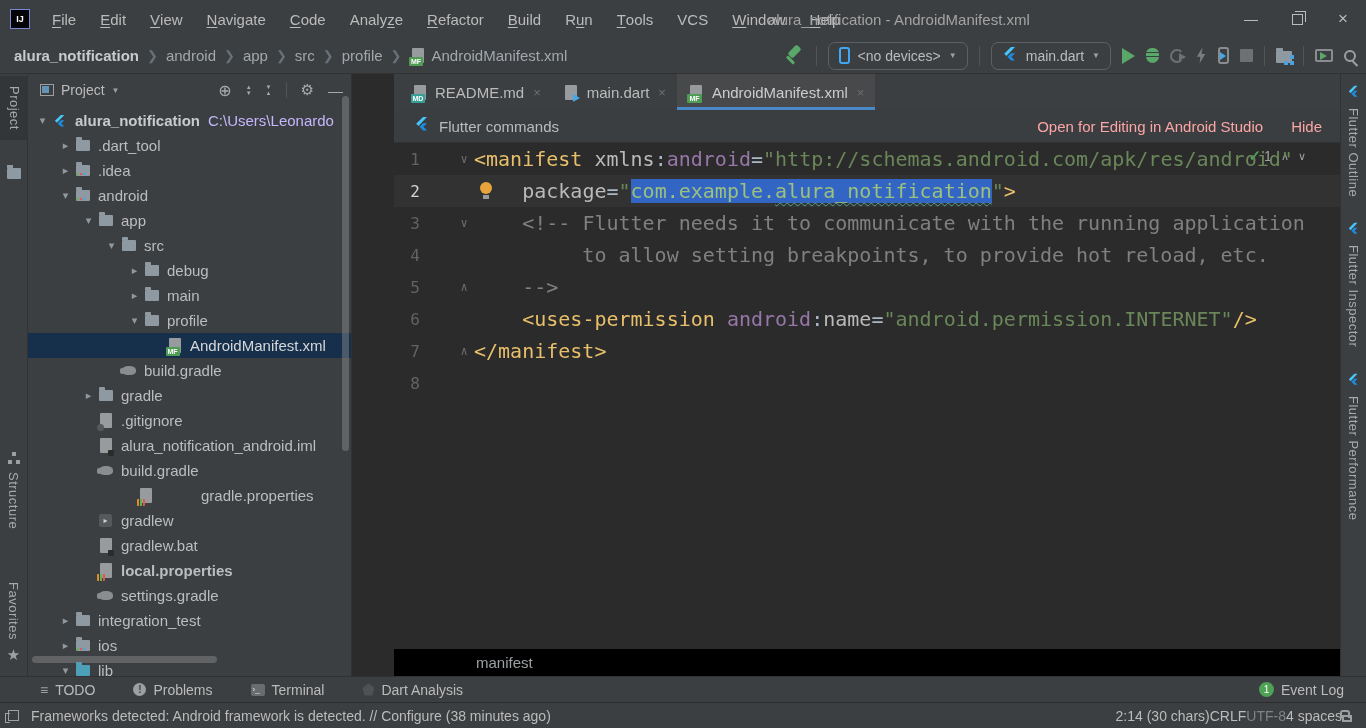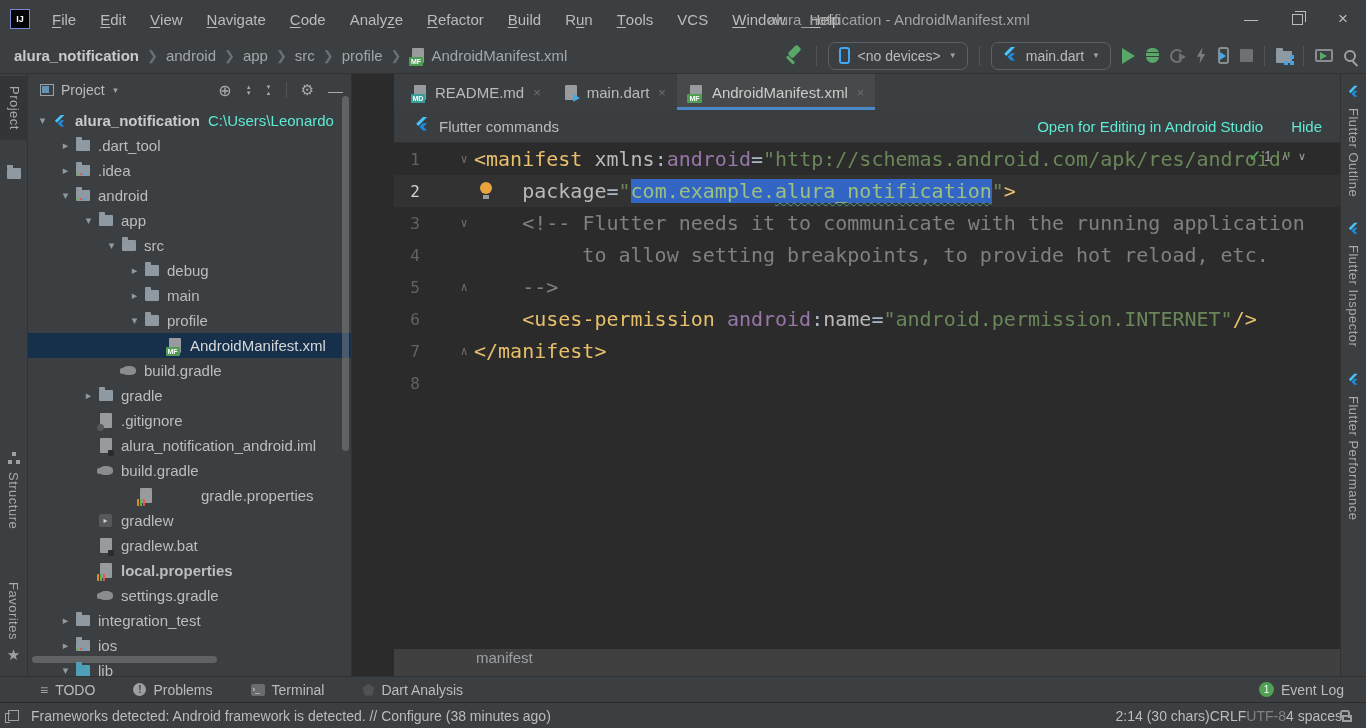--- a/index.html
+++ b/index.html
@@ -77,21 +77,21 @@
   .pp-header .caret-down { margin-left:7px; }
   .pp-tools { margin-left:auto; display:flex; align-items:center; gap:14px; color:#A7AAAC; }
   .pp-tool { font-size:15px; display:flex; align-items:center; }
   .mini-arrows { display:flex; flex-direction:column; font-size:6px; line-height:6px; color:#A7AAAC; }
   .tree { position:absolute; top:34px; left:0; right:0; bottom:0; font-size:15px; }
   .tree-row { height:25px; display:flex; align-items:center; white-space:nowrap; color:#BBBDBF; }
   .tree-row.selected { background:#16304C; color:#D5D7D9; }
   .chev { width:17px; flex:0 0 17px; text-align:center; color:#91989E; font-size:11px; }
   .tree-label { margin-left:7px; }
   .tree-label.bold { font-weight:bold; color:#C8CACC; }
-  .tree-suffix { margin-left:8px; color:#5eead4; overflow:hidden; }
+  .tree-suffix { margin-left:8px; color:#c4b5fd; overflow:hidden; }
   .sb-v { position:absolute; right:2px; top:22px; width:7px; height:355px; background:rgba(140,143,145,0.45); border-radius:4px; }
   .sb-h { position:absolute; left:4px; bottom:13px; width:185px; height:7px; background:rgba(140,143,145,0.45); border-radius:4px; }
 
   
   .ticon { width:17px; height:17px; flex:0 0 17px; display:inline-flex; align-items:center; justify-content:center; position:relative; }
   .i-folder { width:14px; height:11px; background:#8F99A1; border-radius:1px; position:relative; display:inline-block; }
   .i-folder::before { content:''; position:absolute; left:0; top:-3px; width:6px; height:3px; background:#8F99A1; border-radius:1px 1px 0 0; }
   .i-folder.mod::after { content:''; position:absolute; left:1px; bottom:1px; width:2px; height:2px; background:#62B543; box-shadow:3px 0 0 #E05555, 6px 0 0 #4AA3E0; }
   .i-folder.lib-f { background:#4E9FB8; } .i-folder.lib-f::before { background:#4E9FB8; }
   .i-file { width:12px; height:15px; background:#989B9E; border-radius:1px; position:relative; display:inline-block; }
@@ -109,42 +109,42 @@
   .editor-col { flex:1; display:flex; flex-direction:column; min-width:0; background:#2B2B2B;padding-left:42px; }
   .tabbar { height:36px; flex:0 0 36px; background:#3C3F41; display:flex; align-items:stretch; padding-left:6px; }
   .tab { display:flex; align-items:center; gap:7px; padding:0 11px; font-size:15px; color:#BBBBBB; position:relative; }
   .tab.active { background:#47494B; color:#CCCCCC; }
   .tab.active::after { content:''; position:absolute; left:0; right:0; bottom:0; height:3px; background:#4A88C8; }
   .tab-close { color:#6D6F71; font-size:13px; margin-left:2px; }
 
   .banner { height:33px; flex:0 0 33px; background:#3B3E40; border-bottom:1px solid #323232; display:flex; align-items:center; padding:0 18px 0 20px; }
   .banner-text { font-size:15px; color:#BBBBBB; margin-left:9px; }
   .banner-links { margin-left:auto; display:flex; gap:28px; font-size:15px; }
-  .blink { color:#5eead4; }
+  .blink { color:#fca5a5; }
 
   .code-area { flex:1; position:relative; font-family:"DejaVu Sans Mono", monospace; font-size:20px; overflow:hidden; }
   .code-line { height:32px; display:flex; align-items:center; white-space:pre; position:relative; }
   .code-line.cur { background:#323232; }
   .gutter { width:80px; flex:0 0 80px; display:flex; align-items:center; position:relative; height:32px; }
   .lnum { width:26px; text-align:right; color:#5F6467; font-size:16px; }
   .cur .lnum { color:#D4D4D4; }
   .fold { position:absolute; left:62px; width:16px; text-align:center; color:#6A6E71; font-size:12px; }
   .tag { color:#E8BF6A; } .attr { color:#BABABA; } .ns { color:#9876AA; }
   .string { color:#6A8759; } .comment { color:#808080; } .plain { color:#A9B7C6; }
   .sel { background:#3366C4; color:#9CC07D; }
   .typo { text-decoration:underline wavy #4FA08B 1px; text-underline-offset:4px; }
   .bulb { position:absolute; left:86px; top:7px; width:12px; height:17px; }
   .bulb::before { content:''; position:absolute; left:0; top:0; width:12px; height:12px; background:#E8A33C; border-radius:50%; }
   .bulb::after { content:''; position:absolute; left:3px; bottom:0; width:6px; height:4px; background:#9A9B9C; }
   .inspections { position:absolute; top:4px; right:34px; display:flex; align-items:center; gap:9px;
     font-family:"Liberation Sans", sans-serif; font-size:14px; color:#A1A3A5; }
   .insp-check { color:#4DA15A; font-weight:bold; font-size:15px; }
   .insp-nav { font-size:11px; color:#A1A3A5; }
 
-  .crumb-bottom { height:28px; flex:0 0 28px; background:#404040; border-top:1px solid #2a2a2a; display:flex; padding-left:82px; font-size:15px; color:#9BA0A3; }
+  .crumb-bottom { height:28px; flex:0 0 28px; background:#000000; border-top:1px solid #2a2a2a; display:flex; align-items:center; padding-left:82px; font-size:15px; color:#9BA0A3; }
 
   
   .rstripe { width:26px; flex:0 0 26px; background:#3C3F41; border-left:1px solid #323232; display:flex; flex-direction:column; align-items:center; padding-top:10px; gap:24px; }
   .rs-item { display:flex; flex-direction:column; align-items:center; gap:6px; }
 
   
   .toolbottom { height:26px; flex:0 0 26px; background:#3C3F41; border-top:1px solid #323232; display:flex; align-items:center; padding:0 22px 0 40px; }
   .tb-item { display:flex; align-items:center; gap:7px; font-size:14px; color:#BBBBBB; margin-right:38px; }
   .i-todo { color:#9DA0A3; font-size:14px; }
   .i-problems { width:13px; height:13px; border-radius:50%; background:#9DA0A3; color:#3C3F41; font-size:10px; font-weight:bold; display:inline-flex; align-items:center; justify-content:center; }

